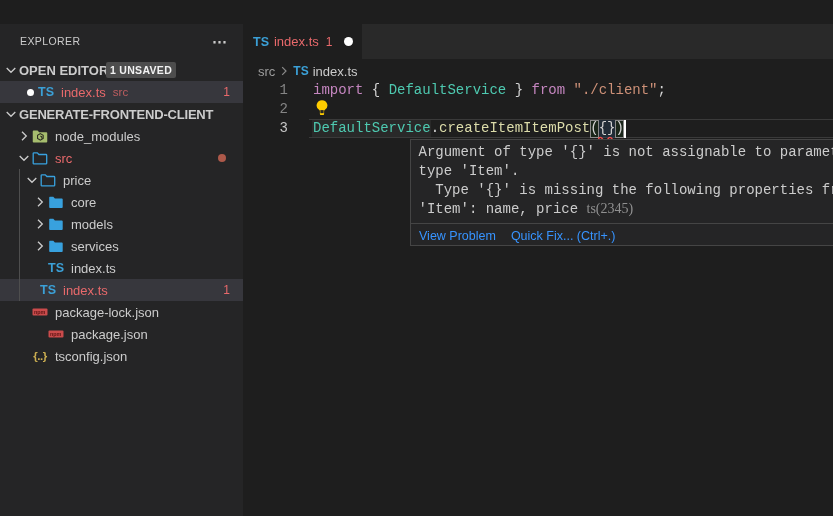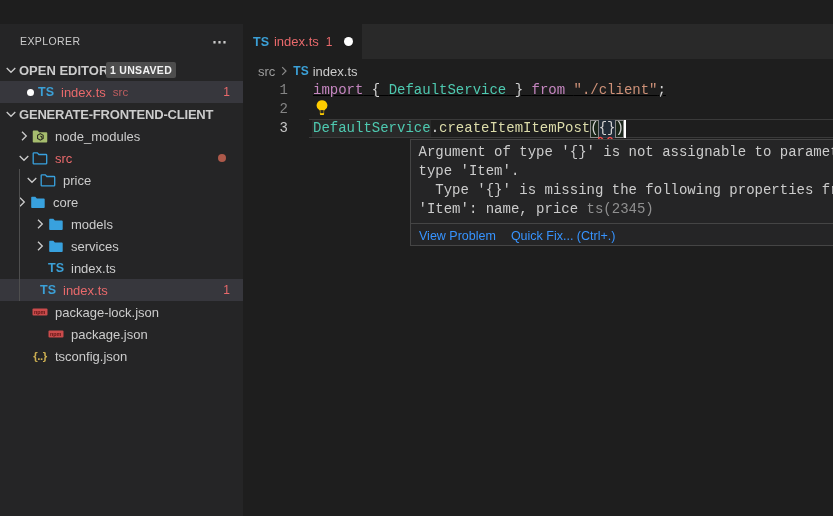--- a/index.html
+++ b/index.html
@@ -34,21 +34,21 @@
 #wordhl{position:absolute;left:311.5px;top:96px;width:119px;height:17px;background:rgba(255,255,255,.05);}
 #hoverhl{position:absolute;left:598.6px;top:95.5px;width:16.8px;height:18px;background:rgba(38,79,120,.28);}
 .bracket{position:absolute;top:95.5px;width:8.4px;height:18px;border:1px solid #8a8a8a;background:rgba(0,100,0,.12);}
 #cursor{position:absolute;left:623.6px;top:95.5px;width:2px;height:18px;background:#ffffff;}
 .t-kw{color:#c586c0}.t-cls{color:#4ec9b0}.t-fn{color:#dcdcaa}.t-str{color:#ce9178}.t-pun{color:#d4d4d4}
 
 #hover{position:absolute;left:409.5px;top:115px;width:565px;height:107px;background:#252526;border:1px solid #454545;}
 #hmsg{position:absolute;left:8px;top:3.2px;width:700px;color:#cccccc;line-height:18.8px;font-family:"Liberation Mono",monospace;font-size:14px;white-space:pre;}
 #hsep{position:absolute;left:0;top:83px;width:565px;height:1px;background:#454545;}
 #hact{position:absolute;left:8.5px;top:85px;height:22px;display:flex;align-items:center;font-size:12.5px;color:#3794ff;}
-.src{color:#909090;}
+.src{color:#909090;font-family:Liberation Serif, serif;}
 </style></head>
 <body>
 <div id="app">
 
 <div id="sidebar">
   <div id="sbtitle">EXPLORER</div>
   <div id="sbdots">⋯</div>
 
   <div class="row hdr" style="top:35px;padding-left:3px;">
     <span class="tw">
@@ -114,21 +114,21 @@
             <path d="M3.7 6 L8 10.3 L12.3 6" fill="none" stroke="#cccccc" stroke-width="1.3"></path>
           </svg>
         </span>
     <span class="ico">
           <svg width="16" height="14" viewBox="0 0 16 14">
             <path fill="none" stroke="#38a1de" stroke-width="1.3" d="M1.2 12.2V2.5c0-.4.3-.7.7-.7h3.4l1.6 1.7h7c.4 0 .8.3.8.7v8c0 .4-.4.7-.8.7H2c-.4 0-.8-.3-.8-.7z"></path>
           </svg>
         </span>
     <span>price</span>
   </div>
-  <div class="row" style="top:167px;padding-left:14px;">
+  <div class="row" style="top:167px;padding-left:32px;">
     <span class="tw">
           <svg width="16" height="16">
             <path d="M6 3.7 L10.3 8 L6 12.3" fill="none" stroke="#cccccc" stroke-width="1.3"></path>
           </svg>
         </span>
     <span class="ico">
           <svg width="16" height="14" viewBox="0 0 16 14">
             <path fill="#38a1de" d="M1.2 12.2V2.5c0-.4.3-.7.7-.7h3.4l1.6 1.7h7c.4 0 .8.3.8.7v8c0 .4-.4.7-.8.7H2c-.4 0-.8-.3-.8-.7z"></path>
           </svg>
         </span>
@@ -229,21 +229,21 @@
 <div id="hoverhl"></div>
 <div class="bracket" style="left:590.2px;"></div>
 <div class="bracket" style="left:615.4px;"></div>
 
 <div id="gutter" class="mono">
       <div style="height:19px;">1</div>
       <div style="height:19px;">2</div>
       <div style="height:19px;color:#c6c6c6;">3</div>
     </div>
 
-<div class="cl mono" style="top:57px;text-decoration:underline;"><span class="t-kw">import</span><span class="t-pun"> { </span><span class="t-cls">DefaultService</span><span class="t-pun"> } </span><span class="t-kw">from</span><span class="t-pun"> </span><span class="t-str">"./client"</span><span class="t-pun">;</span></div>
+<div class="cl mono" style="top:57px;"><span class="t-kw">import</span><span class="t-pun"> { </span><span class="t-cls">DefaultService</span><span class="t-pun"> } </span><span class="t-kw">from</span><span class="t-pun"> </span><span class="t-str">"./client"</span><span class="t-pun">;</span></div>
 
 <svg style="position:absolute;left:315.5px;top:76px;" width="12" height="15" viewBox="0 0 12 15">
       <path fill="#ffcc00" d="M6 .2a5.3 5.3 0 0 1 2.7 9.9c-.4.25-.6.55-.6 1v3a1 1 0 0 1-1 1H4.9a1 1 0 0 1-1-1v-3c0-.45-.2-.75-.6-1A5.3 5.3 0 0 1 6 .2z"></path>
       <rect x="4.35" y="10.1" width="3.3" height="3.1" fill="#252525"></rect>
     </svg>
 
 <div class="cl mono" style="top:95px;"><span class="t-cls">DefaultService</span><span class="t-pun">.</span><span class="t-fn">createItemItemPost</span><span class="t-pun">({})</span></div>
 
 <svg style="position:absolute;left:598.2px;top:110.5px;" width="19" height="6" viewBox="0 0 19 6">
       <path d="M0 4.4 Q2.4 0.4 4.8 4.4 T9.6 4.4 T14.4 4.4 T19.2 4.4" fill="none" stroke="#f14c4c" stroke-width="1.4"></path>

